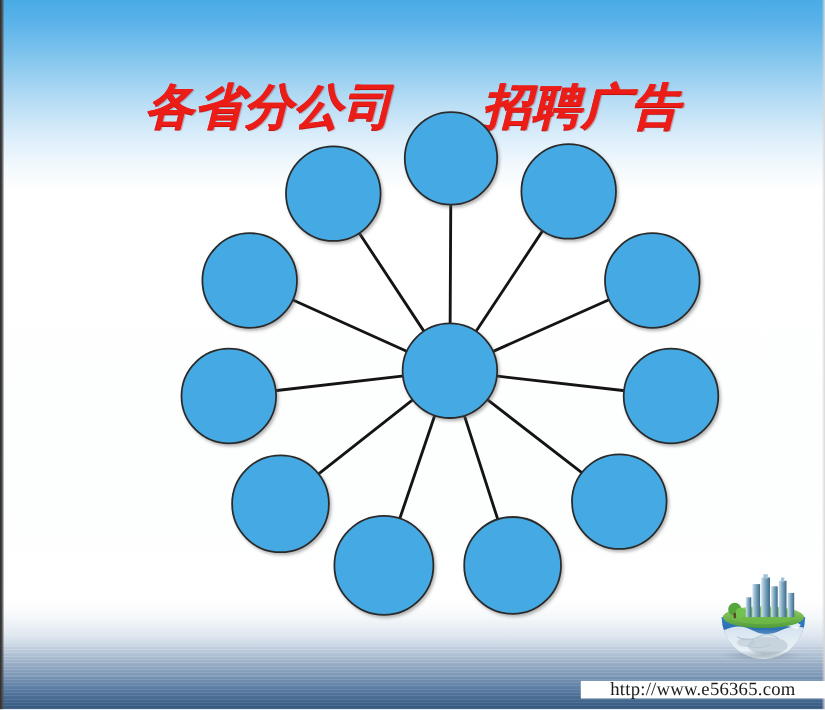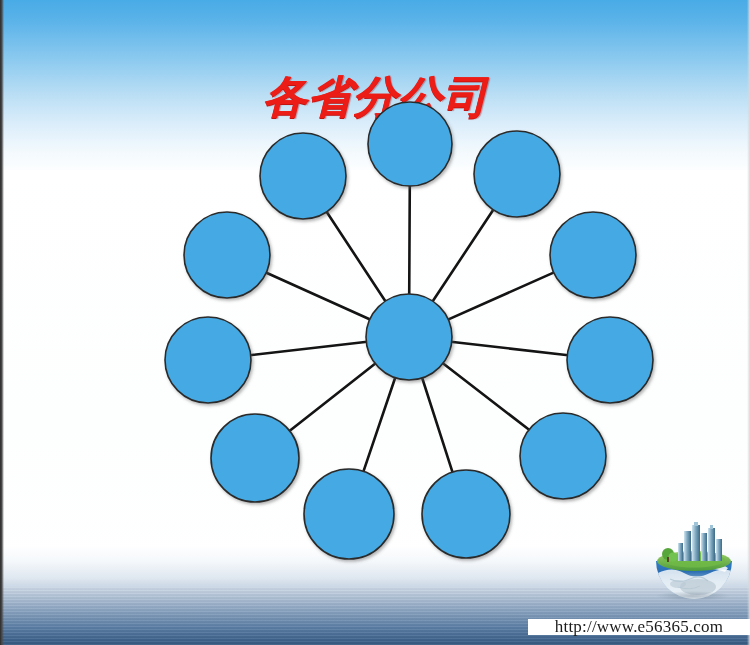--- a/index.html
+++ b/index.html
@@ -86,20 +86,21 @@
 <div id="stage">
 
   <div class="sky"></div>
   <div class="middle"></div>
   <div class="ocean"></div>
   <div class="edge-left"></div>
   <div class="edge-right"></div>
 
   <div class="title-row">
     <span class="title-txt">各省分公司</span>
+    <span class="title-txt">招聘广告</span>
   </div>
 
   <svg id="diagram" viewBox="0 0 750 645" xmlns="http://www.w3.org/2000/svg">
     <defs>
       <filter id="nodeShadow" x="-30%" y="-30%" width="170%" height="170%">
         <feDropShadow dx="1.5" dy="2" stdDeviation="1.6" flood-color="#5a5a5a" flood-opacity="0.45"></feDropShadow>
       </filter>
     </defs>
     <g id="spokes">
         <line x1="409.21761365926335" y1="295.00056376217293" x2="409.78756761833813" y2="184.99944966073596" stroke="#141414" stroke-width="2.6" stroke-linecap="round"></line>

